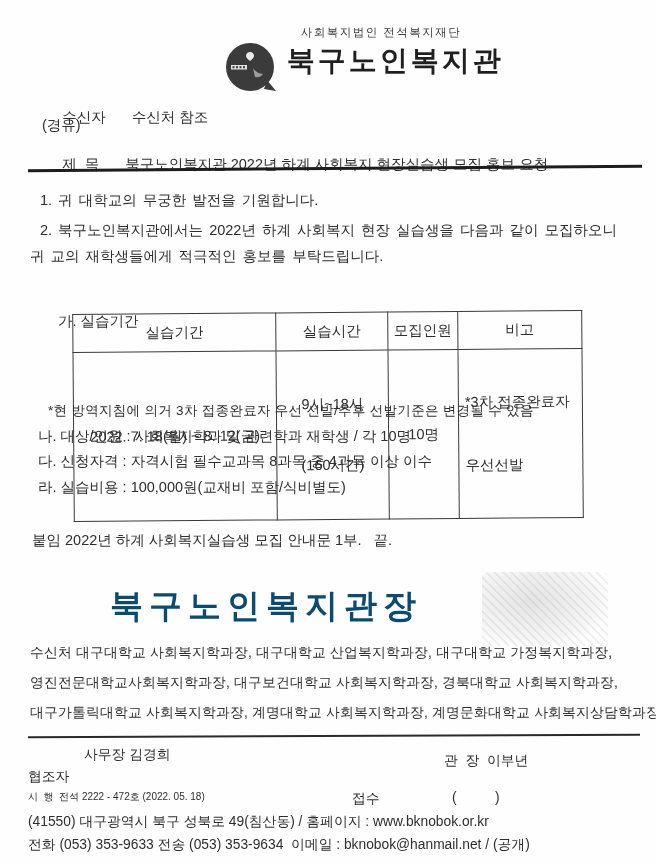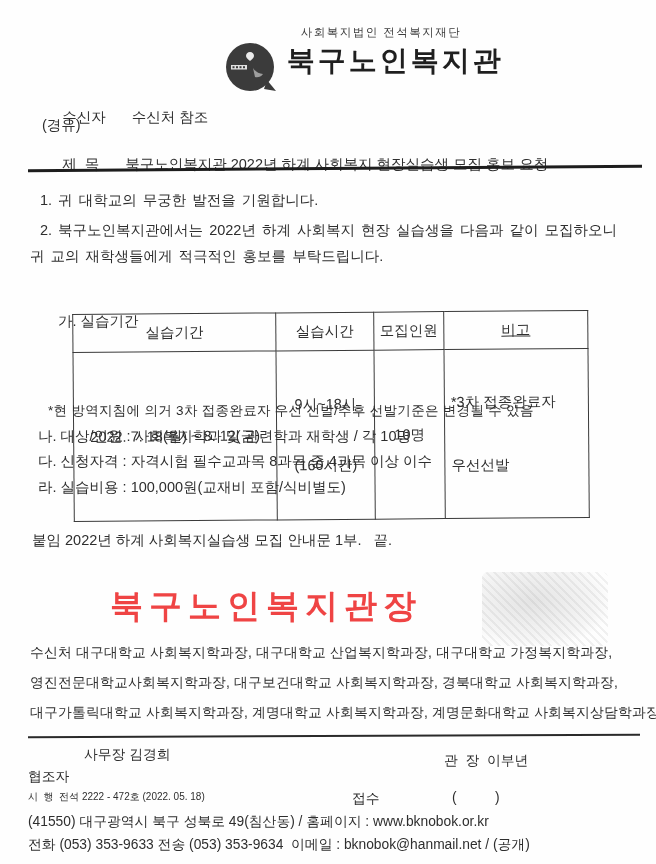--- a/index.html
+++ b/index.html
@@ -47,38 +47,38 @@
   }
   table.recruit th, table.recruit td {
     border:1.6px solid #3a3a3a;
     text-align:center; vertical-align:middle;
     font-weight:normal;
     white-space:pre;
   }
   table.recruit th { height:38px; }
   table.recruit td { height:50px; }
   .col-period { width:203px; }
-  .col-time { width:98px; }
+  .col-time { width:112px; }
   .col-cap { width:70px;margin-top:19px; }
-  .col-note { width:144px;text-decoration:underline; }
+  .col-note { width:124px; }
   .cell-note { text-align:left !important; padding-left:6px; line-height:1.45; }
   .cell-time { line-height:1.4; }
 
   .footnote { left:48px; top:402px; font-size:13.5px; letter-spacing:0.3px; }
   .item-na { left:38px; top:427px; }
   .item-da { left:38px; top:452px; }
   .item-ra { left:38px; top:478px; }
 
   .attachment { left:32px; top:531px; }
 
   .sign-title {
     left:0; top:584px; width:532px;
     text-align:center;
     font-size:33px; font-weight:bold; letter-spacing:6px;
-    color:#ef4444;
+    color:#0c4a6e;
     white-space:pre;
   }
   .stamp {
     left:482px; top:572px; width:126px; height:74px;
     background:
       radial-gradient(ellipse at 40% 40%, rgba(110,110,110,0.18), rgba(140,140,140,0.07) 60%, transparent 75%),
       repeating-linear-gradient(45deg, rgba(120,120,120,0.10) 0 2px, transparent 2px 6px);
     filter:blur(0.6px);
     border-radius:6px;
   }

